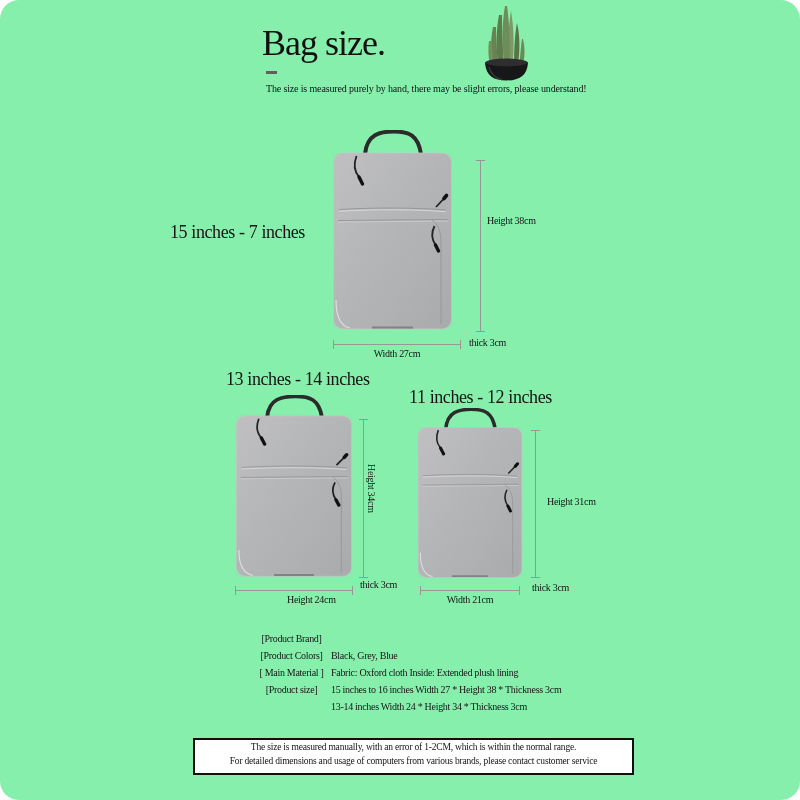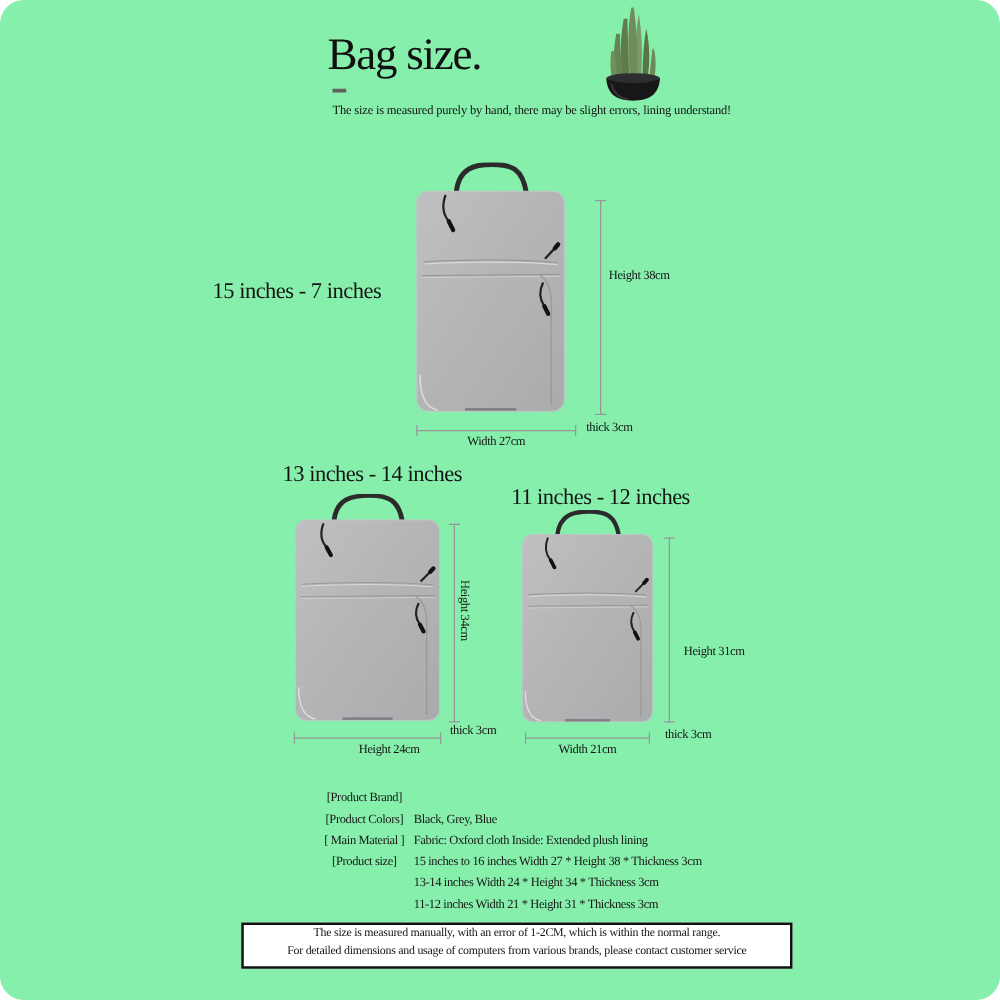--- a/index.html
+++ b/index.html
@@ -129,21 +129,21 @@
         <path d="M104.5 96 C101 103 101.5 109 105.5 115" stroke="#222222" stroke-width="1.8" fill="none"></path>
         <path d="M105.5 115 L108.5 121" stroke="#111111" stroke-width="3.4" stroke-linecap="round"></path>
         <path d="M42 197.5 L83 197.5" stroke="#828286" stroke-width="2.2"></path>
         <path d="M6 170 C6 185 10 196 20 198" stroke="#dededf" stroke-width="1.2" fill="none"></path>
       </symbol>
     </defs>
   </svg>
 
   <div class="abs title">Bag size.</div>
   <div class="abs title-dash"></div>
-  <div class="abs subtitle">The size is measured purely by hand, there may be slight errors, lining understand!</div>
+  <div class="abs subtitle">The size is measured purely by hand, there may be slight errors, please understand!</div>
 
   <svg class="abs" style="left:479px; top:5px;" width="56" height="76" viewBox="0 0 56 76">
     <g>
       <path d="M14 22 C11.5 35 11.5 47 14 58 L19 58 C18 46 17 32 17 22 Z" fill="#668452"></path>
       <path d="M38 18 C41 30 41 47 39 58 L35 58 C35 45 36 28 38 18 Z" fill="#587548"></path>
       <path d="M10 36 C9 44 9 51 11 59 L15 59 C14 51 13 42 13 36 Z" fill="#72905c"></path>
       <path d="M44 34 C46 42 46 51 44 59 L40.5 59 C41 51 42 42 43 34 Z" fill="#6b8957"></path>
       <path d="M20 10 C17 25 17 43 19 58 L24.5 58 C24 41 23 22 23 10 Z" fill="#5d7b4b"></path>
       <path d="M32 6 C34.5 20 35.5 42 33.5 58 L28.5 58 C28.5 38 30 18 32 6 Z" fill="#7c9a66"></path>
       <path d="M26 1 C23 17 23 38 25 58 L30.5 58 C31.5 38 30 14 28 1 Z" fill="#6f8d5a"></path>
@@ -181,21 +181,21 @@
   <div class="abs mlabel" style="left:287px; top:594px;">Height 24cm</div>
   <div class="abs mlabel" style="left:360px; top:579px;">thick 3cm</div>
 
   <div class="abs size-label" style="left:409px; top:387px;">11 inches - 12 inches</div>
 
   <svg class="abs" style="left:415px; top:408px;" width="110" height="172">
     <use href="#bagShape"></use>
   </svg>
 
   <div class="abs vline" style="left:535px; top:430px; height:148px;"></div>
-  <div class="abs mlabel" style="left:547px; top:516px;">Height 31cm</div>
+  <div class="abs mlabel" style="left:547px; top:496px;">Height 31cm</div>
 
   <div class="abs hline" style="left:420px; top:590px; width:100px;"></div>
   <div class="abs mlabel center" style="left:420px; top:594px; width:100px;">Width 21cm</div>
   <div class="abs mlabel" style="left:532px; top:582px;">thick 3cm</div>
 
   <div class="abs details">
     <div class="drow">
       <span class="dlabel">[Product Brand]</span>
       <span class="dvalue"></span>
     </div>
@@ -207,24 +207,20 @@
       <span class="dlabel">[ Main Material ]</span>
       <span class="dvalue">Fabric: Oxford cloth Inside: Extended plush lining</span>
     </div>
     <div class="drow">
       <span class="dlabel">[Product size]</span>
       <span class="dvalue">15 inches to 16 inches Width 27 * Height 38 * Thickness 3cm</span>
     </div>
     <div class="drow">
       <span class="dlabel"></span>
       <span class="dvalue">13-14 inches Width 24 * Height 34 * Thickness 3cm</span>
-    </div>
-    <div class="drow">
-      <span class="dlabel"></span>
-      <span class="dvalue">11-12 inches Width 21 * Height 31 * Thickness 3cm</span>
     </div>
   </div>
 
   <div class="abs footer-box">
     <div>The size is measured manually, with an error of 1-2CM, which is within the normal range.</div>
     <div>For detailed dimensions and usage of computers from various brands, please contact customer service</div>
   </div>
 
 </div>
 

